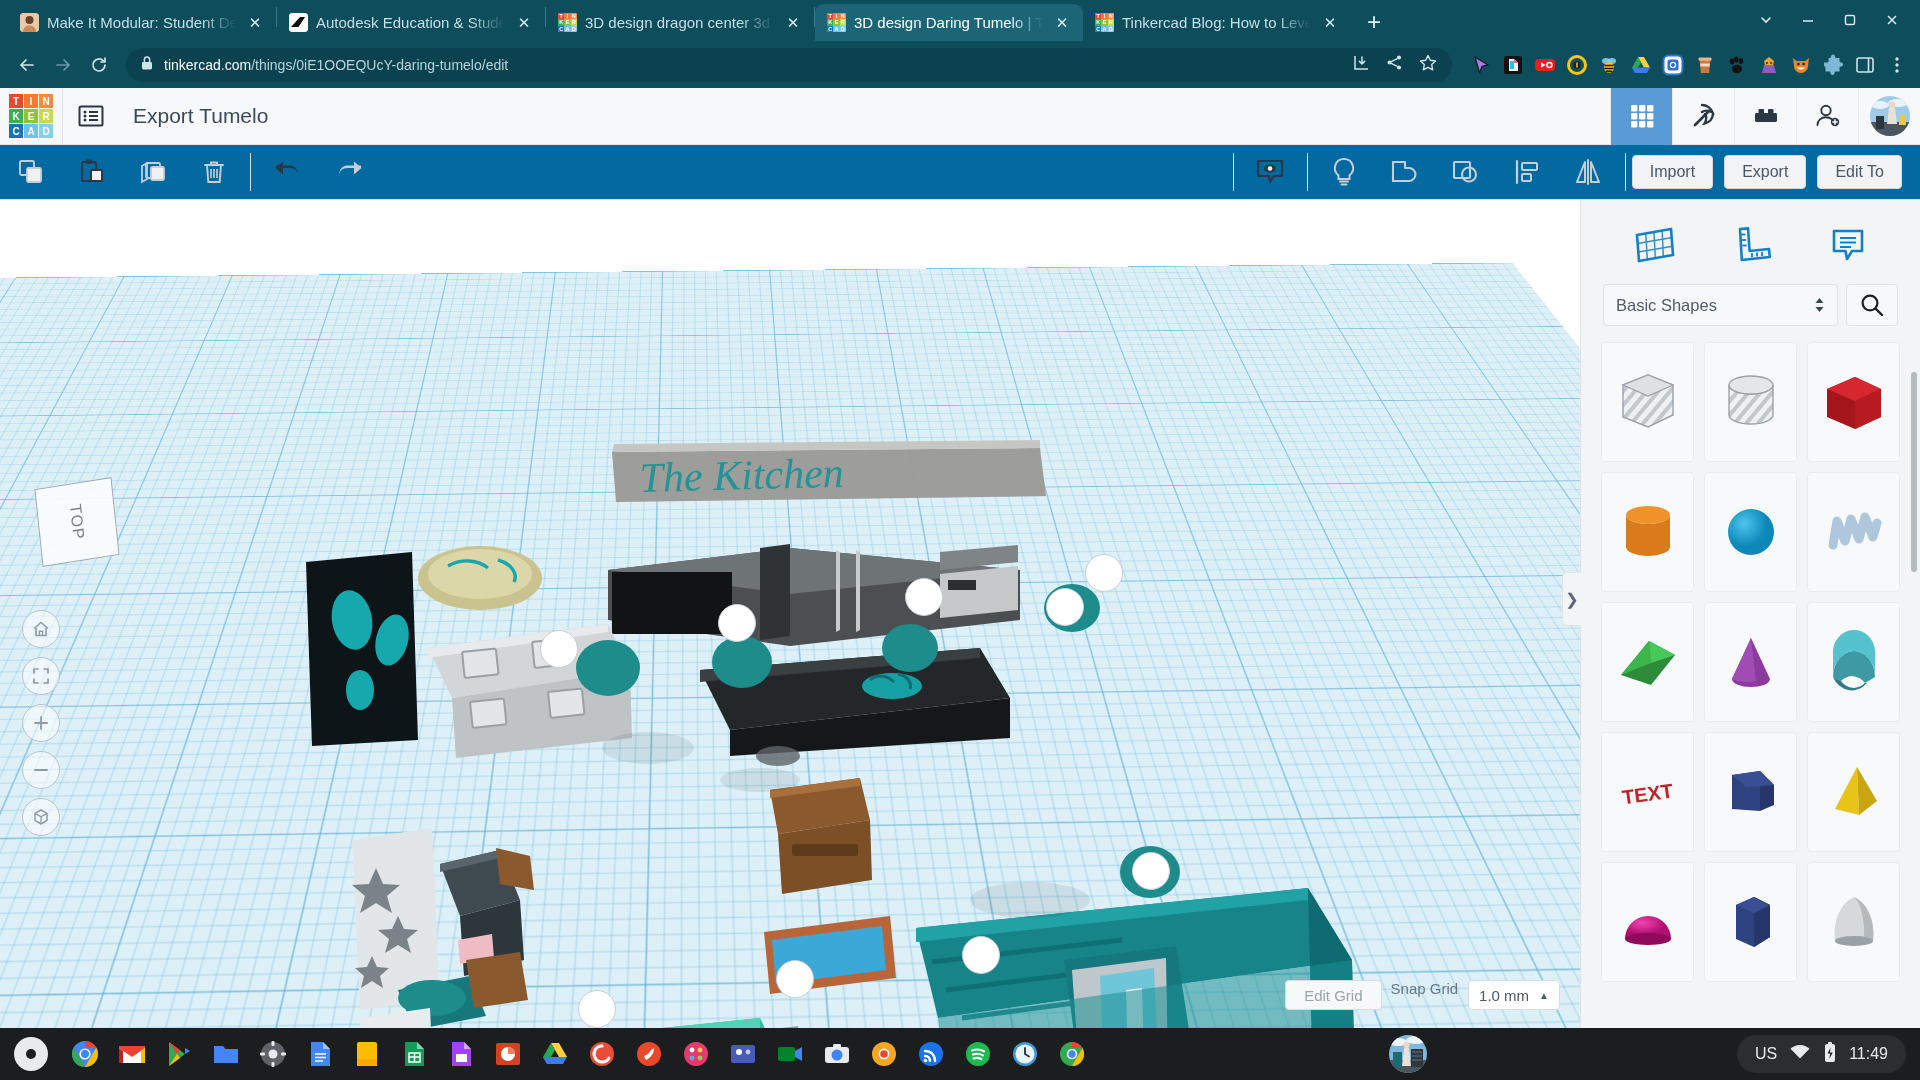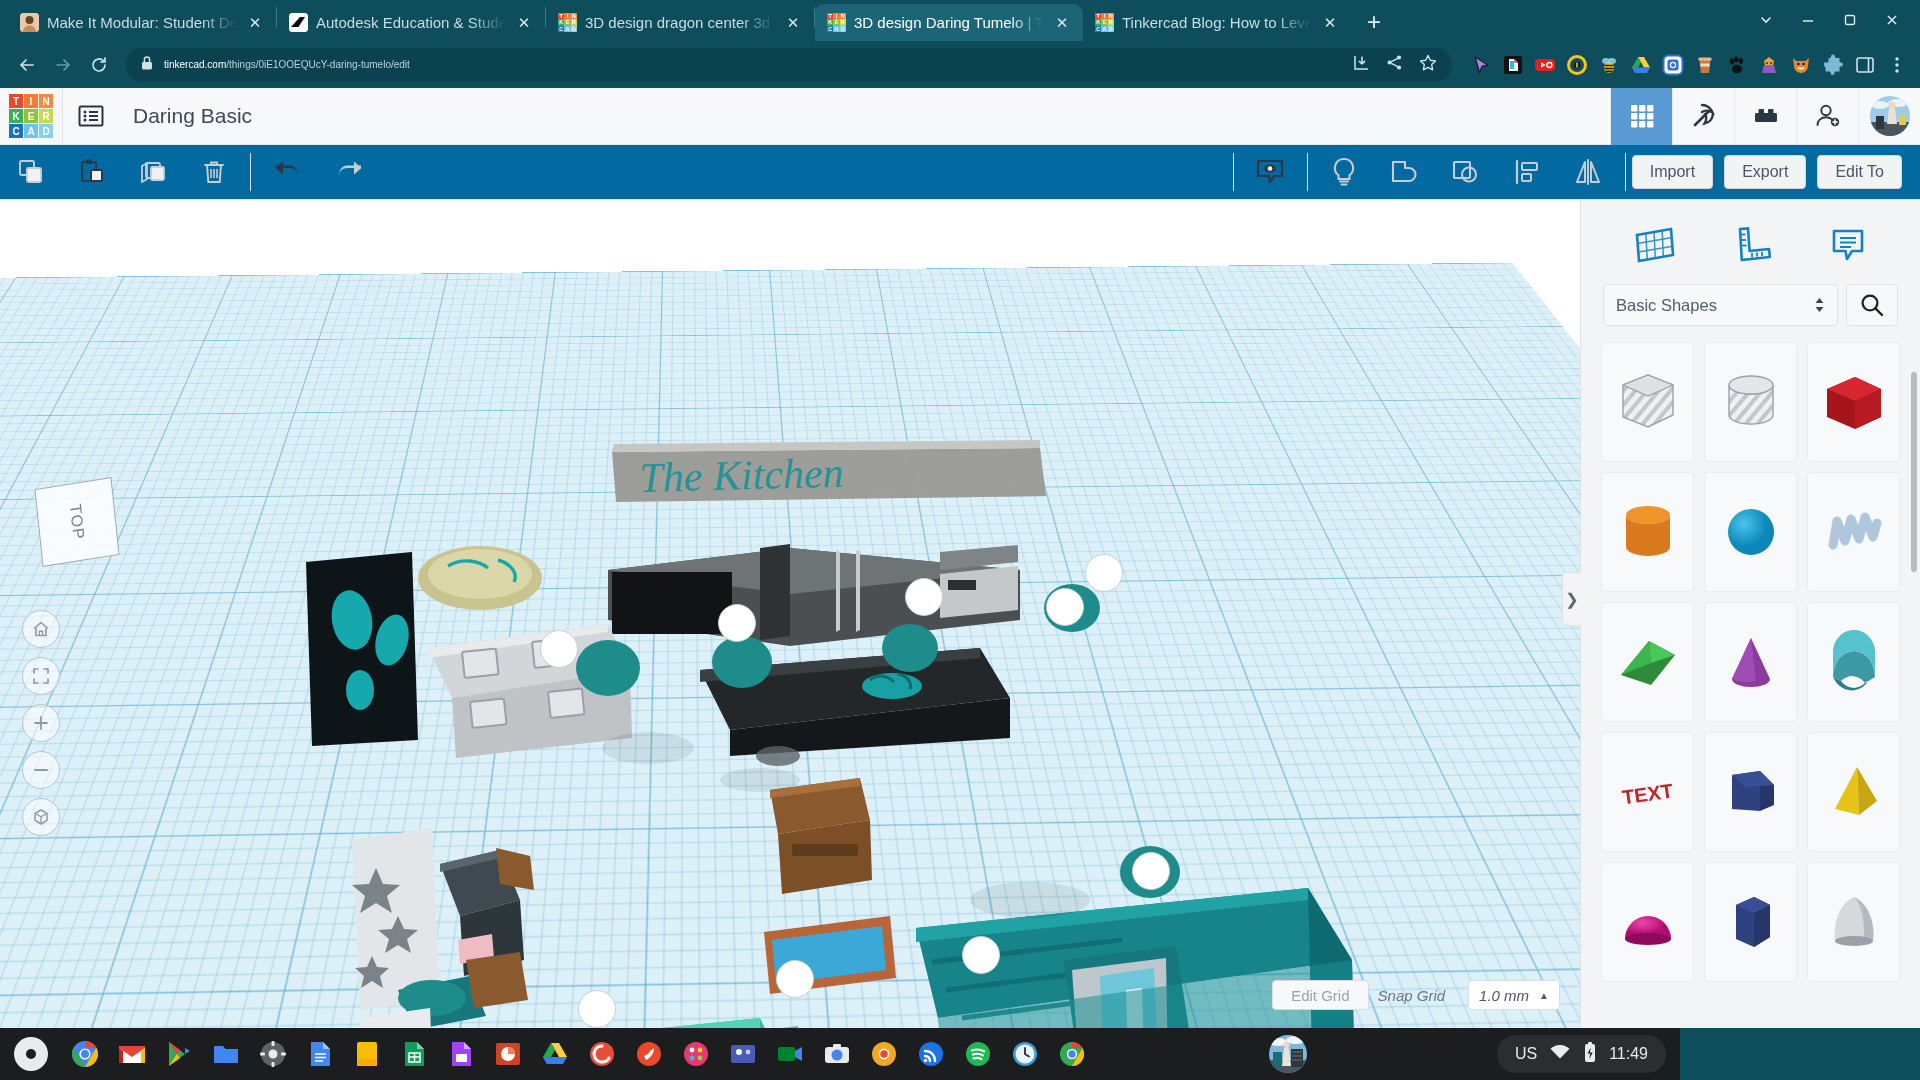--- a/index.html
+++ b/index.html
@@ -65,21 +65,21 @@
   .navbtn {
     width: 34px; height: 34px; border-radius: 50%;
     display: flex; align-items: center; justify-content: center;
     color: #cfe4ea; flex-shrink: 0;
   }
   .omnibox {
     flex: 1; height: 34px; background: #0b4250; border-radius: 17px;
     display: flex; align-items: center; padding: 0 14px; margin: 0 8px;
     gap: 10px; min-width: 0;
   }
-  .omnibox .url { color: #ffffff; font-size: 10px; white-space: nowrap; }
+  .omnibox .url { color: #ffffff; font-size: 14px; white-space: nowrap; }
   .omnibox .url .dim { color: #b9d2d9; }
   .omni-actions { margin-left: auto; display: flex; align-items: center; gap: 14px; }
   .ext-row { display: flex; align-items: center; gap: 6px; padding-left: 6px; }
   .ext { width: 26px; height: 26px; display:flex; align-items:center; justify-content:center; flex-shrink:0;}
 
   
   .app { position: absolute; top: 88px; left: 0; width: 1920px; height: 940px; background: #fff; }
 
   .tc-header {
     height: 57px; background: #f7f8f9; display: flex; align-items: center;
@@ -135,21 +135,21 @@
   .nav-cube span { font-size:16px; color:#7a828b; letter-spacing:1px; transform: rotate(90deg);}
   .view-ctrls { position:absolute; left:22px; top:410px; display:flex; flex-direction:column; gap:9px;}
   .vc {
     width:38px; height:38px; border-radius:50%; background:rgba(255,255,255,0.55);
     border:1.4px solid #b6c3cb; display:flex; align-items:center; justify-content:center;
     color:#8e9aa3;
   }
   .grid-ctrls { position:absolute; right:20px; bottom:18px; display:flex; flex-direction:row; align-items:flex-end; gap:9px;}
   .edit-grid-btn { height:30px; padding:0 18px; border:1px solid #d8dde1; border-radius:4px; background:#f7f8f9;
     color:#98a3ad; font-size:15px; display:flex; align-items:center;}
-  .snap-row { display:flex; align-items:center; gap:23px;font-style:italic;}
+  .snap-row { display:flex; gap:10px;}
   .snap-label { font-size:15px; color:#6a7784;}
   .snap-sel { height:30px; padding:0 10px; border:1px solid #d8dde1; border-radius:4px; background:#fff;
     color:#4c5a68; font-size:15px; display:flex; align-items:center; gap:10px;}
 
   
   .scene { position:absolute; inset:0; }
   .handle {
     position:absolute; width:38px; height:38px; border-radius:50%;
     background:#ffffff; border:1.4px solid #c8ced4;
   }
@@ -177,21 +177,21 @@
   .panel-scroll { position:absolute; right:3px; top:172px; width:6px; height:200px; background:#b7bcc2; border-radius:3px;}
   .panel-collapse {
     position:absolute; left:-19px; top:372px; width:19px; height:54px;
     background:#f3f4f5; border:1px solid #e0e3e6; border-right:none;
     border-radius:5px 0 0 5px; display:flex; align-items:center; justify-content:center;
     color:#5b6775; font-size:16px;
   }
 
   
   .taskbar {
-    position:absolute; left:0; top:1028px; width:1680px; height:52px;
+    position:absolute; left:0; top:1028px; width:1920px; height:52px;
     background:#1c1d1f; display:flex; align-items:center; padding: 0 14px;
   }
   .tb-launcher { width:34px; height:34px; border-radius:50%; background:#e8eaed; display:flex; align-items:center; justify-content:center;}
   .tb-icons { display:flex; align-items:center; gap:13px; margin-left:20px;}
   .tb-ico { width:34px; height:34px; display:flex; align-items:center; justify-content:center;}
   .tray {
     margin-left:auto; display:flex; align-items:center; gap:12px;
     background:#2b2d30; border-radius:20px; height:38px; padding: 0 18px; color:#e8eaed; font-size:16px;
   }
   .tray-av { width:38px; height:38px; border-radius:50%; overflow:hidden; margin-left:auto; margin-right:10px;}
@@ -481,21 +481,21 @@
       <div class="tc-sep-v"></div>
       <div class="tc-listbtn">
         <svg width="30" height="30" viewBox="0 0 30 30">
             <rect x="3.5" y="5.5" width="23" height="19" rx="1.5" stroke="#2b3744" stroke-width="2" fill="none"></rect>
             <circle cx="9" cy="11" r="1.5" fill="#2b3744"></circle>
             <circle cx="9" cy="15" r="1.5" fill="#2b3744"></circle>
             <circle cx="9" cy="19" r="1.5" fill="#2b3744"></circle>
             <path d="M13 11h9M13 15h9M13 19h9" stroke="#2b3744" stroke-width="1.8"></path>
           </svg>
       </div>
-      <div class="tc-title">Daring Basic</div>
+      <div class="tc-title">Export Tumelo</div>
 
       <div class="tc-header-right">
         <div class="hdr-icon active">
           <svg width="28" height="28" viewBox="0 0 28 28">
               <g fill="#fff">
                 <rect x="3" y="3" width="6.4" height="6.4" rx="1"></rect>
                 <rect x="11" y="3" width="6.4" height="6.4" rx="1"></rect>
                 <rect x="19" y="3" width="6.4" height="6.4" rx="1"></rect>
                 <rect x="3" y="11" width="6.4" height="6.4" rx="1"></rect>
                 <rect x="11" y="11" width="6.4" height="6.4" rx="1"></rect>

